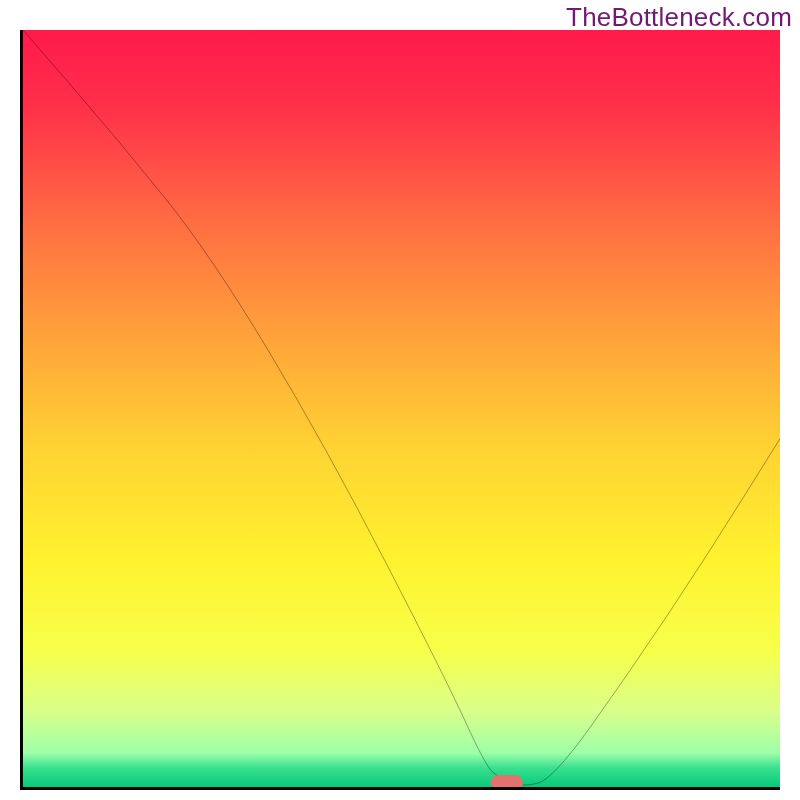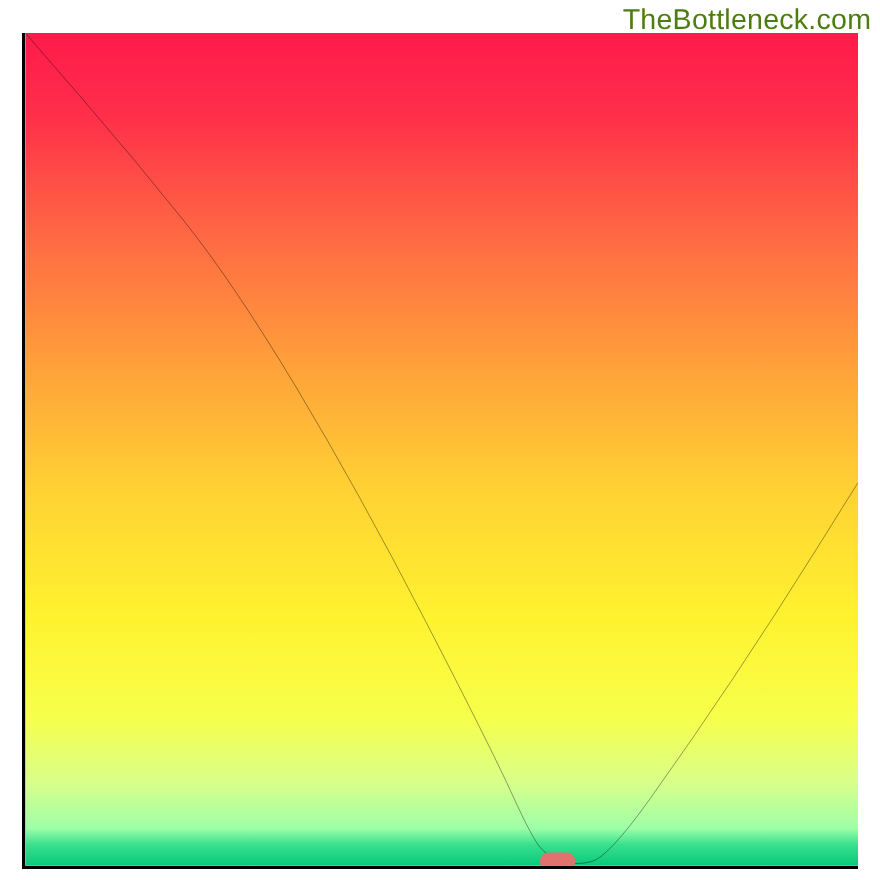--- a/index.html
+++ b/index.html
@@ -14,21 +14,21 @@
     position: relative;
     width: 800px;
     height: 800px;
   }
   .watermark {
     position: absolute;
     top: 2px;
     right: 8px;
     font-size: 26px;
     font-weight: 500;
-    color: #4d7c0f;
+    color: #701a75;
     letter-spacing: 0.2px;
     z-index: 30;
   }
   .plot {
     position: absolute;
     left: 20px;
     top: 30px;
     width: 760px;
     height: 760px;
     border-left: 3px solid #000;

